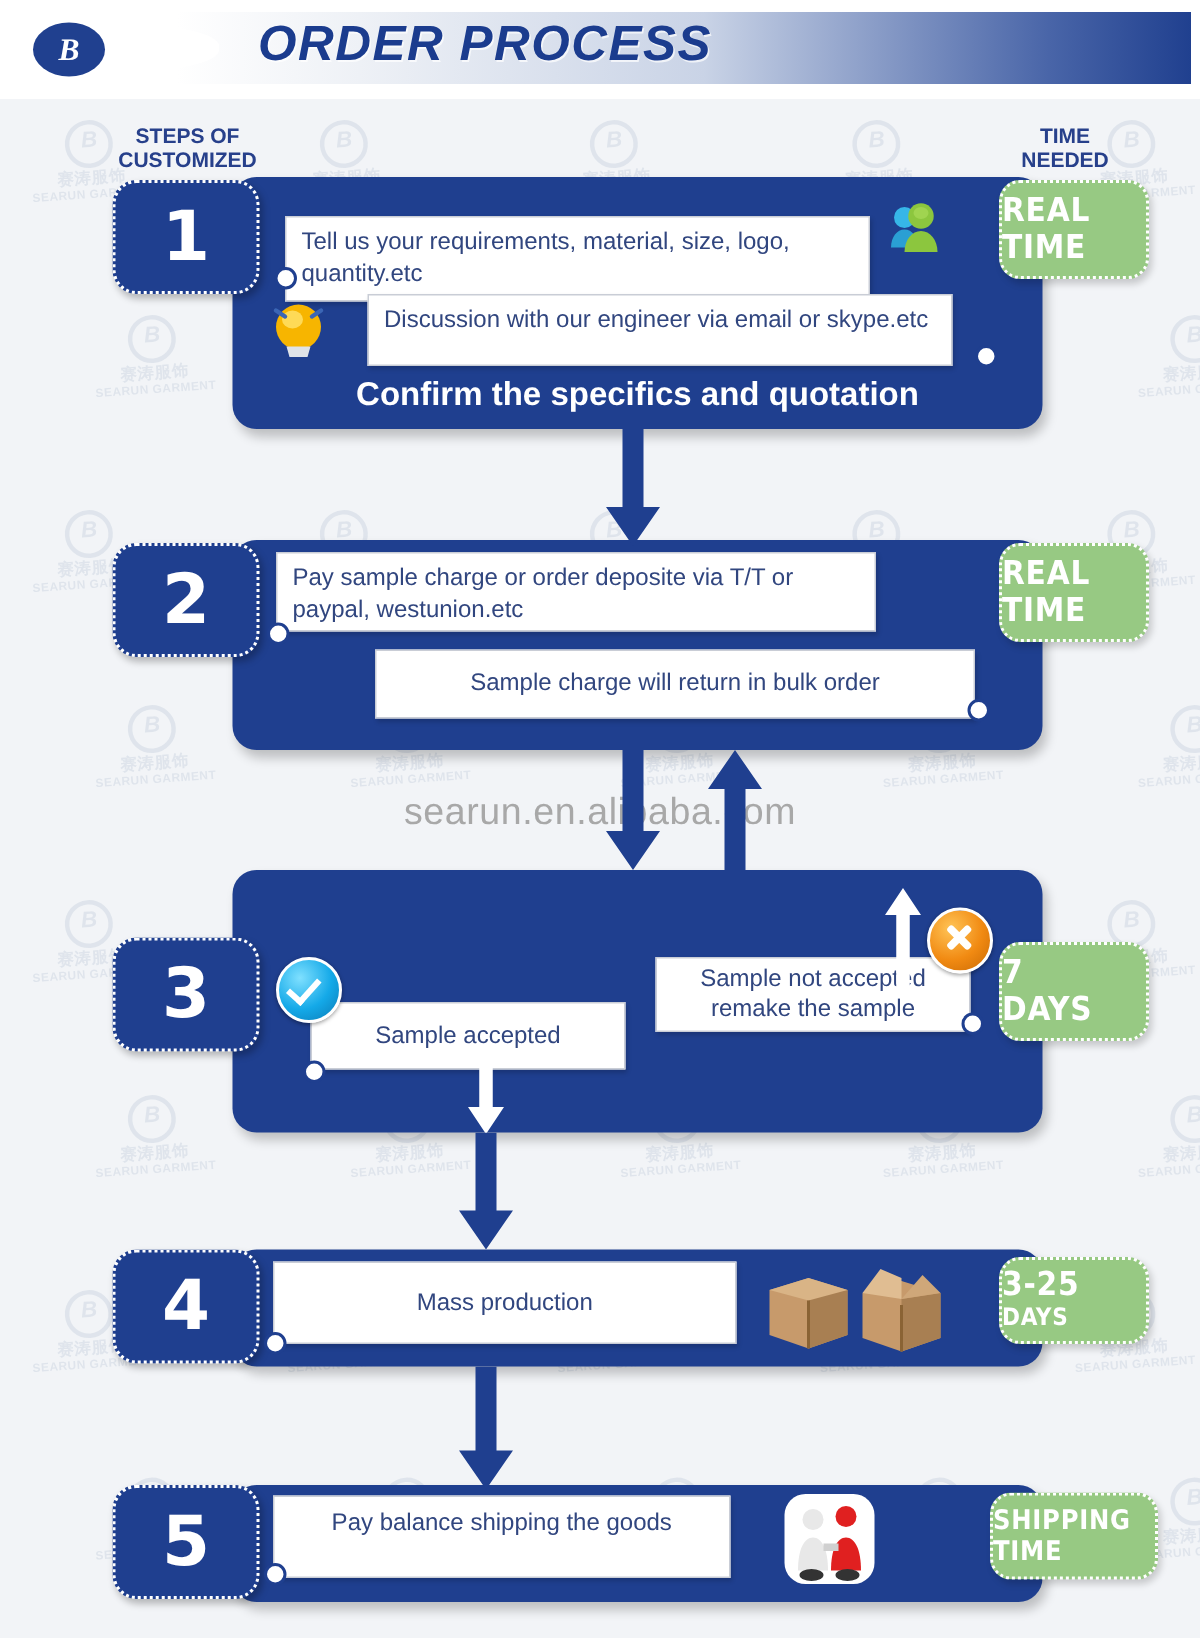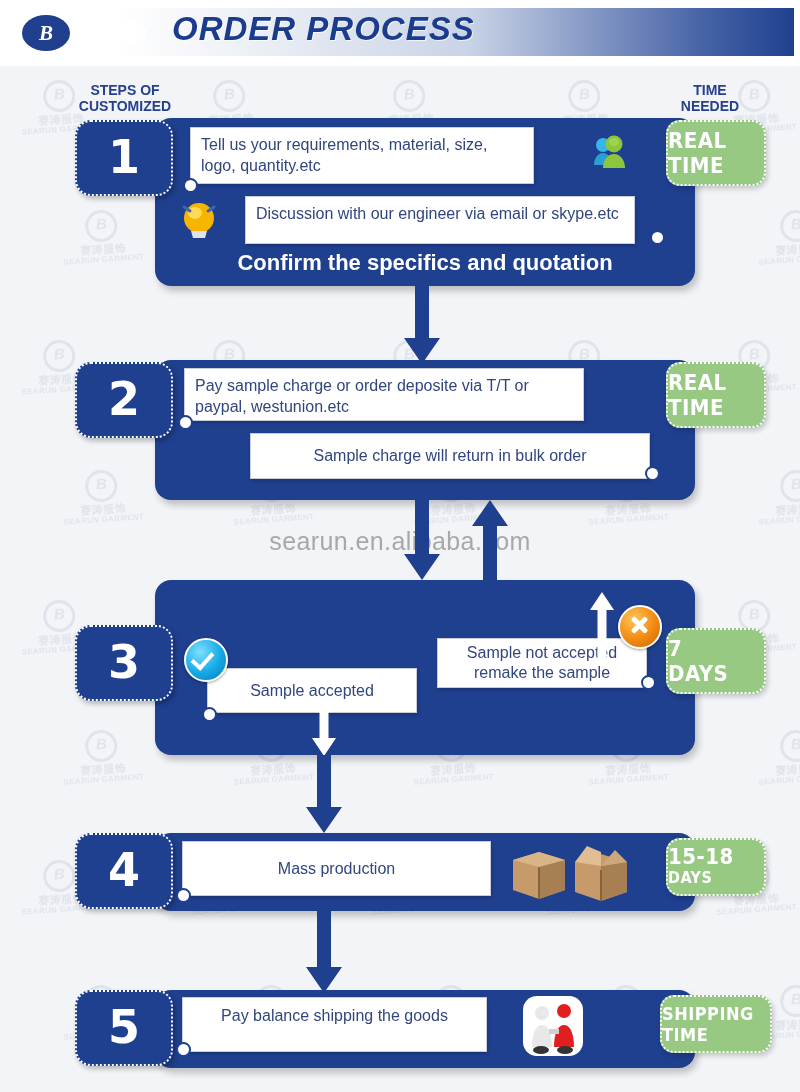--- a/index.html
+++ b/index.html
@@ -190,21 +190,21 @@
 <div class="col-caption" id="caption-time">
   <div>TIME</div>
   <div>NEEDED</div>
 </div>
 
 <div class="step">
   <div class="step-body" style="left:155px;top:118px;width:540px;height:168px;"></div>
 
   <div class="step-num" style="left:75px;top:120px;">1</div>
 
-  <div class="white-box" style="left:190px;top:127px;width:344px;height:57px;">Tell us your requirements, material, size, logo, quantity.etc</div>
+  <div class="white-box" style="left:190px;top:144px;width:390px;height:57px;">Tell us your requirements, material, size, logo, quantity.etc</div>
 
   <div class="icon icon-msn" style="left:590px;top:132px;">
     <svg width="42" height="42" viewBox="0 0 42 42">
       <ellipse cx="13" cy="13" rx="7" ry="7" fill="#36b6e8"></ellipse>
       <path d="M4 33c0-7 4-12 9-12s9 5 9 12z" fill="#2a9fd4"></path>
       <ellipse cx="24" cy="12" rx="8.5" ry="8.5" fill="#8cc63e"></ellipse>
       <path d="M13 36c0-8 5-14 11-14s11 6 11 14z" fill="#8cc63e"></path>
       <ellipse cx="24" cy="10" rx="5" ry="4" fill="#aede5e" opacity=".6"></ellipse>
     </svg>
   </div>
@@ -329,21 +329,21 @@
       <path d="M96 24 L122 20 L122 50 L96 59 Z" fill="#a87f52"></path>
       <path d="M70 20 L82 4 L96 10 L96 24 Z" fill="#e0bd92"></path>
       <path d="M96 24 L110 8 L122 20 L96 24 Z" fill="#cfa779"></path>
       <path d="M96 28 L96 59" stroke="#8a6334" stroke-width="2"></path>
     </svg>
   </div>
 
   <div class="dot" style="left:176px;top:888px;"></div>
 
   <div class="time-badge small" style="left:666px;top:838px;">
-    <div style="font-size:22px;">15-18</div>
+    <div style="font-size:22px;">3-25</div>
     <div>DAYS</div>
   </div>
 </div>
 
 <div class="arrow" style="left:306px;top:911px;">
   <svg width="36" height="82" viewBox="0 0 36 82">
     <path d="M11 0 h14 v56 h11 L18 82 L0 56 h11 z" fill="#1f3f8f"></path>
   </svg>
 </div>
 

